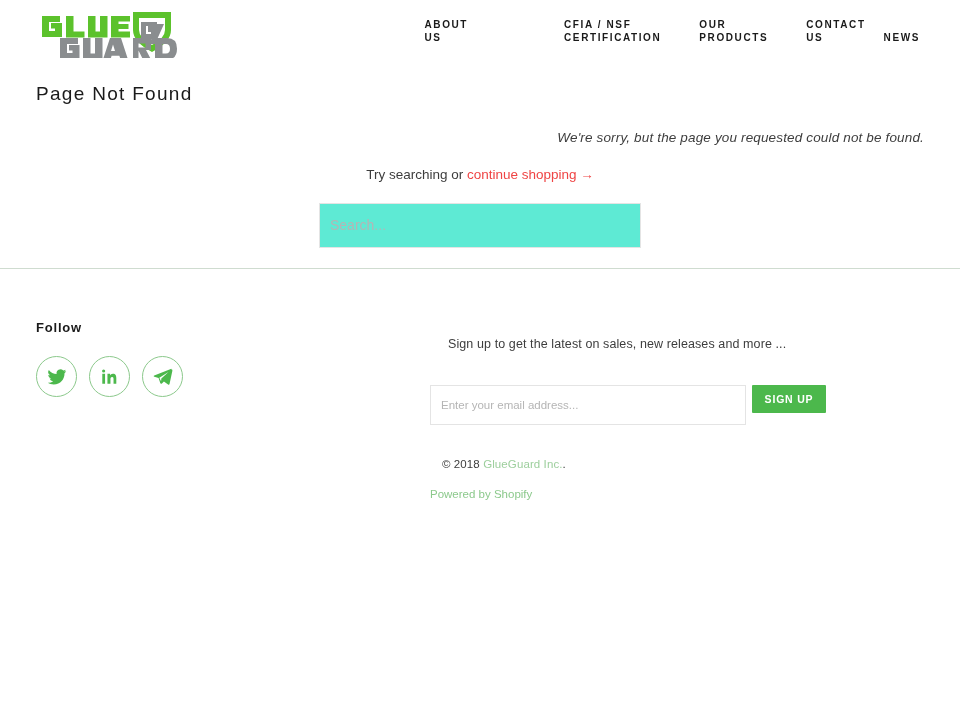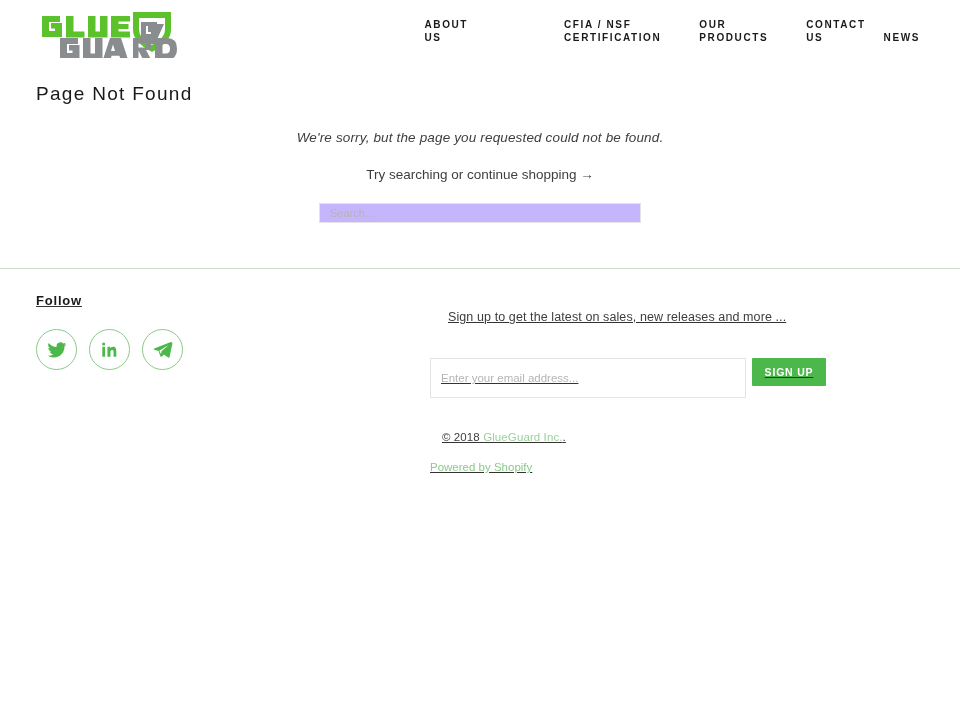--- a/index.html
+++ b/index.html
@@ -74,66 +74,66 @@
   .error-area {
     margin-top: 24px;
     text-align: center;
   }
   .sorry-text {
     margin: 0;
     font-size: 13.5px;
     font-style: italic;
     color: #3d3d3d;
     letter-spacing: 0.15px;
+    text-align: right;
   }
   .try-search {
     margin: 0;
     padding-top: 22px;
     font-size: 13.5px;
     color: #3d3d3d;
   }
   .continue-link {
-    color: #404040;
+    color: #ef4444;
     text-decoration: none;
   }
   .search-wrap {
     padding-top: 21px;
     display: flex;
     justify-content: center;
   }
   .search-input {
     width: 322px;
-    height: 20px;
+    height: 45px;
     border: 1px solid #e4e4e4;
-    background: #c4b5fd;
+    background: #5eead4;
     padding: 0 10px;
     font-family: "Liberation Sans", sans-serif;
-    font-size: 11px;
+    font-size: 14px;
     color: #555;
     outline: none;
     border-radius: 0;
   }
   .search-input::placeholder { color: #b5b5b5; }
 
   
   .footer-rule {
     position: absolute;
     left: 0;
     top: 268px;
     width: 960px;
     height: 1px;
     background: #cfdcd0;
   }
   .site-footer {
     position: absolute;
     left: 0;
-    top: 255px;
+    top: 282px;
     width: 960px;
     padding: 0 36px;
-    text-decoration: underline;
   }
   .footer-inner {
     display: flex;
     align-items: flex-start;
   }
   .footer-col-follow {
     width: 394px;
     padding-top: 38px;
   }
   .follow-heading {

